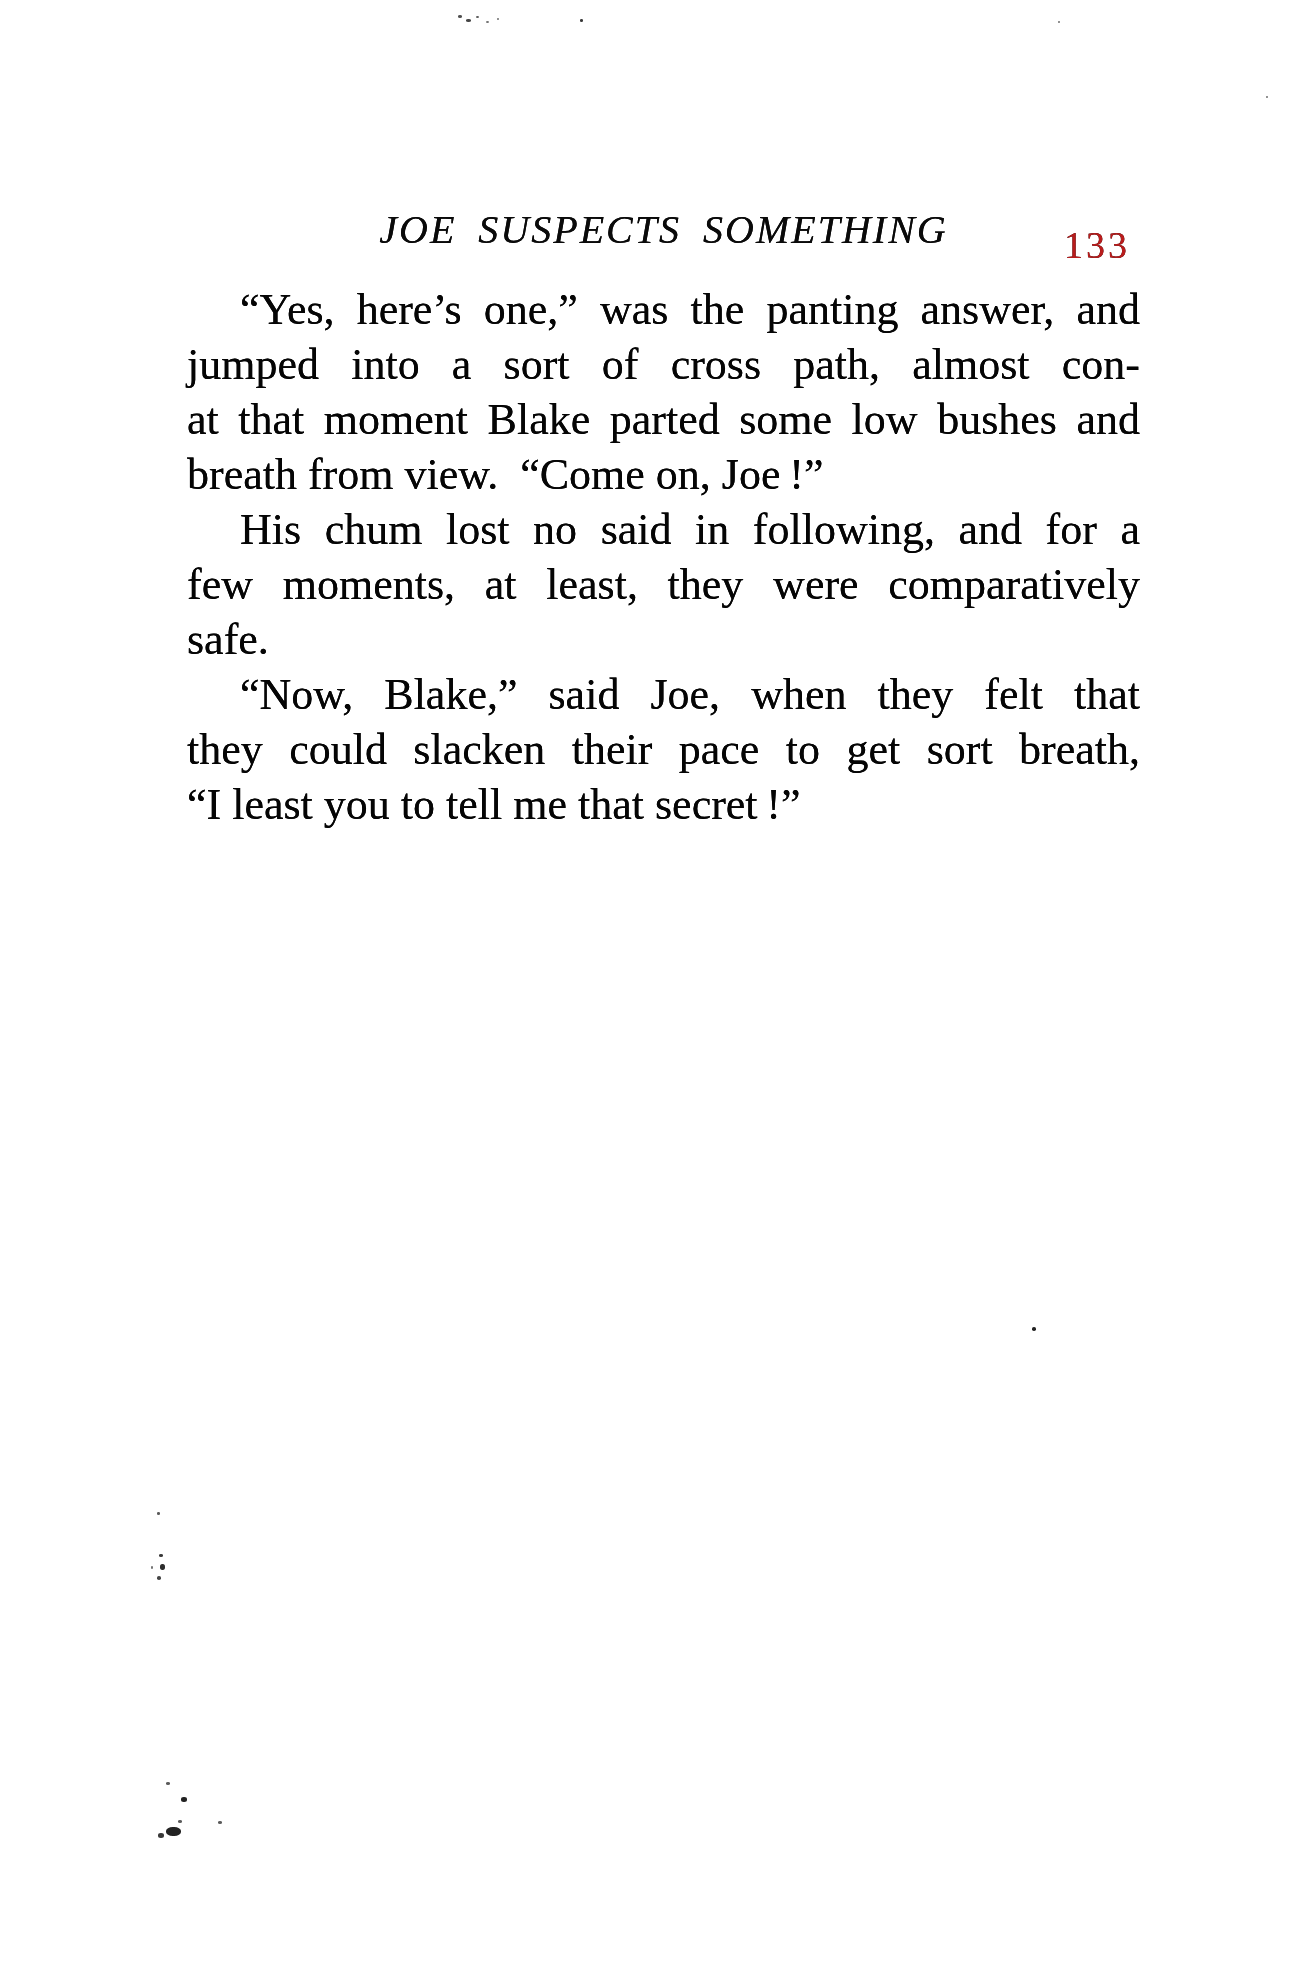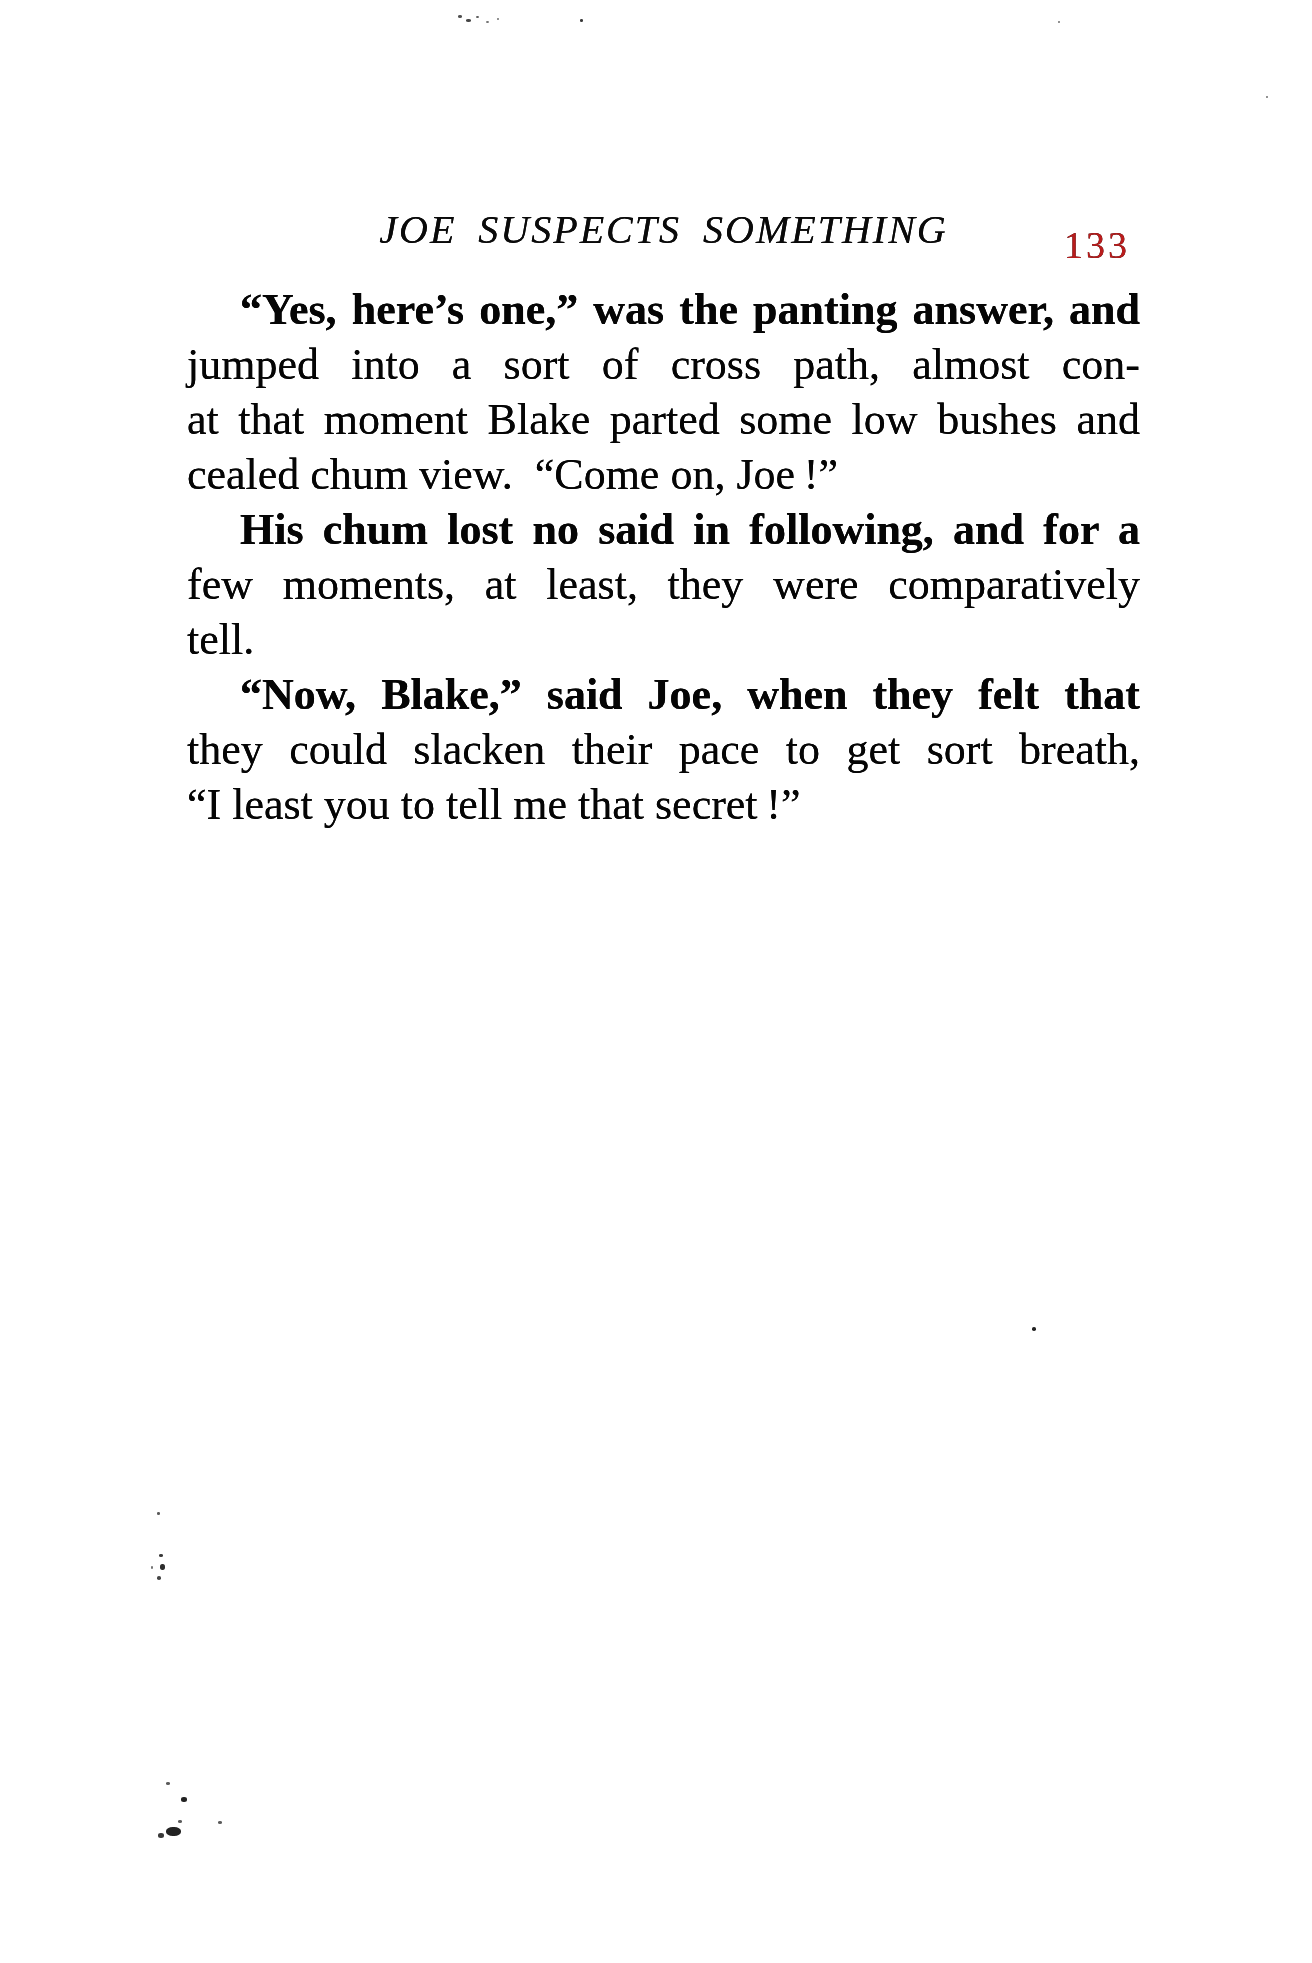--- a/index.html
+++ b/index.html
@@ -53,45 +53,44 @@
   .line {
     height: 55px;
     text-align: left;
   }
   .line.j {
     text-align: justify;
     text-align-last: justify;
   }
   .line.ind {
     padding-left: 53px;
-    font-weight: bold;
   }
   .speck {
     position: absolute;
     background: #161616;
     border-radius: 45%;
   }
 </style>
 </head>
 <body>
 
 <div class="page">
 
   <div class="running-title">JOE SUSPECTS SOMETHING</div>
 
   <div class="page-number">133</div>
 
   <div class="body-text" id="body-text">
       <div class="line j ind">“Yes, here’s one,” was the panting answer, and</div>
       <div class="line j">jumped into a sort of cross path, almost con-</div>
       <div class="line j">at that moment Blake parted some low bushes and</div>
-      <div class="line">cealed chum view. “Come on, Joe !”</div>
+      <div class="line">breath from view. “Come on, Joe !”</div>
       <div class="line j ind">His chum lost no said in following, and for a</div>
       <div class="line j">few moments, at least, they were comparatively</div>
-      <div class="line">tell.</div>
+      <div class="line">safe.</div>
       <div class="line j ind">“Now, Blake,” said Joe, when they felt that</div>
       <div class="line j">they could slacken their pace to get sort breath,</div>
       <div class="line">“I least you to tell me that secret !”</div>
     </div>
 
   <div id="specks">
       <div class="speck" style="left: 458px; top: 15px; width: 4px; height: 3px; opacity: 0.75;"></div>
       <div class="speck" style="left: 466px; top: 19px; width: 5px; height: 3px; opacity: 0.8;"></div>
       <div class="speck" style="left: 476px; top: 16px; width: 3px; height: 2px; opacity: 0.7;"></div>
       <div class="speck" style="left: 486px; top: 21px; width: 3px; height: 2px; opacity: 0.6;"></div>

